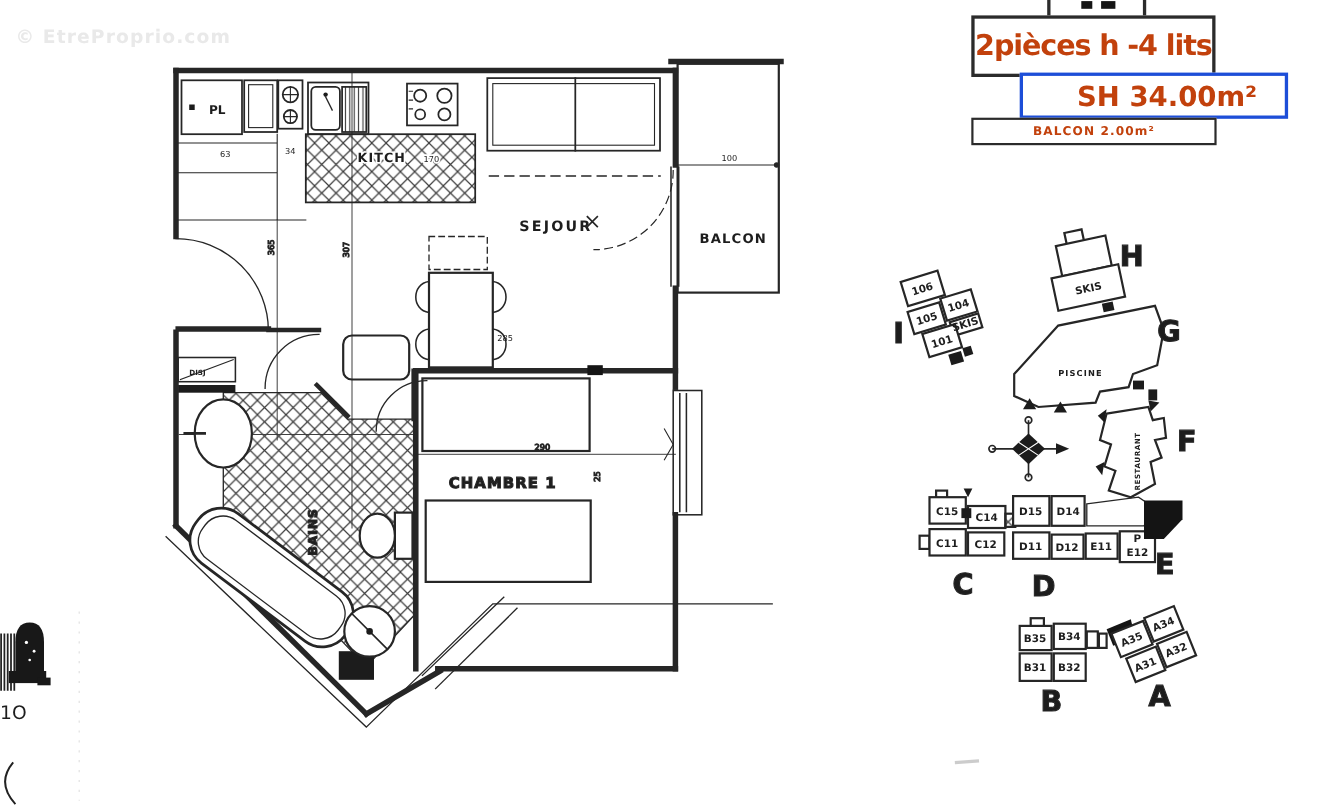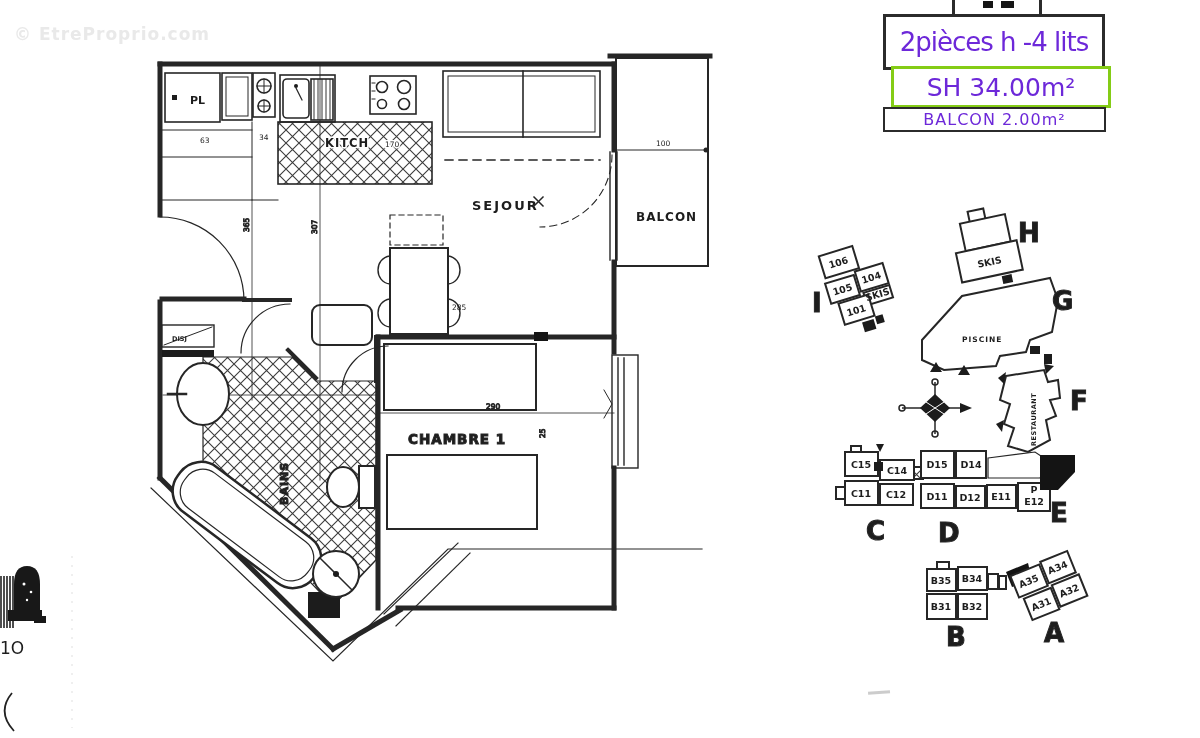--- a/index.html
+++ b/index.html
@@ -1,27 +1,27 @@
 <!DOCTYPE html>
 <html><head>
 <meta charset="utf-8">
 <style>
   html,body{margin:0;padding:0;background:#fff;}
   .page{position:relative;width:1200px;height:738px;background:#ffffff;overflow:hidden;
         font-family:"DejaVu Sans",sans-serif;color:#1f1f1f;}
   .abs{position:absolute;}
   .watermark{left:14px;top:24px;font-size:17px;font-weight:bold;color:#e9e9e9;letter-spacing:1px;}
   .ibox{position:absolute;display:flex;align-items:center;justify-content:center;
-        background:#fff;color:#6d28d9;font-weight:normal;}
+        background:#fff;color:#c2410c;font-weight:bold;}
   .box-partial{left:952px;top:0;width:84px;height:15px;border:3px solid #2b2b2b;border-top:none;}
   .box-partial .m1{position:absolute;left:28px;top:1px;width:10px;height:7px;background:#151515;}
   .box-partial .m2{position:absolute;left:46px;top:1px;width:13px;height:7px;background:#151515;}
   .box-type{left:883px;top:14px;width:216px;height:50px;border:3px solid #2b2b2b;font-size:26px;letter-spacing:-1px;}
-  .box-sh{left:891px;top:66px;width:214px;height:36px;border:3px solid #84cc16;font-size:25px;}
-  .box-balcon{left:883px;top:107px;width:219px;height:21px;border:2px solid #2b2b2b;font-size:16px;letter-spacing:1px;}
+  .box-sh{left:927px;top:66px;width:214px;height:36px;border:3px solid #1d4ed8;font-size:25px;padding-left:24px;}
+  .box-balcon{left:883px;top:107px;width:219px;height:21px;border:2px solid #2b2b2b;font-size:11px;letter-spacing:1px;}
   .disclaimer{left:4px;top:698px;font-size:15px;font-weight:bold;color:#222;}
   svg{position:absolute;left:0;top:0;}
   svg text{font-family:"DejaVu Sans",sans-serif;fill:#1d1d1d;}
   .lbl{font-weight:bold;}
   .dim{font-size:7.5px;}
   .big{font-size:26px;font-weight:bold;}
   .unit{font-size:9.5px;font-weight:bold;text-anchor:middle;}
   .halo{paint-order:stroke;stroke:#ffffff;stroke-width:3px;}
 </style>
 </head>

